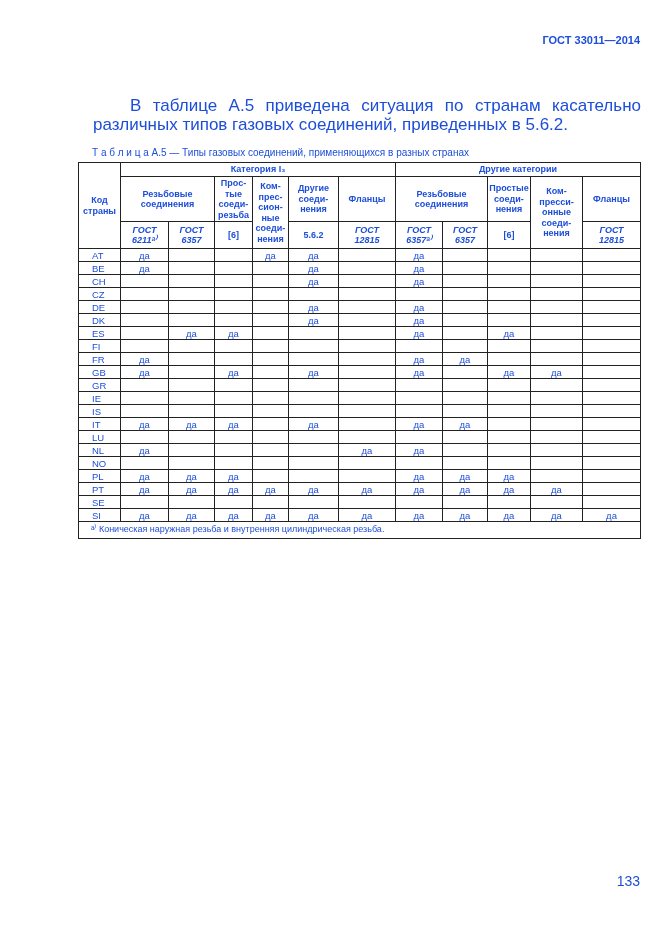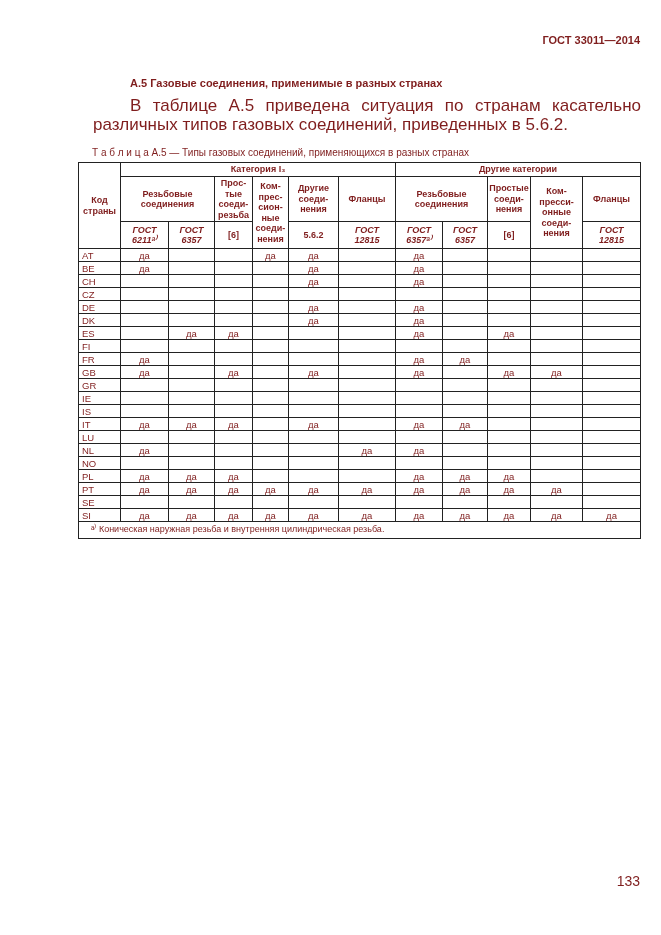--- a/index.html
+++ b/index.html
@@ -4,21 +4,21 @@
 <style>
   * { box-sizing: border-box; }
   html, body { margin: 0; padding: 0; background: #e8e8e8; }
   .page {
     position: relative;
     width: 661px;
     height: 935px;
     margin: 0 auto;
     background: #ffffff;
     font-family: "Liberation Sans", sans-serif;
-    color: #7f1d1d;
+    color: #1d4ed8;
     overflow: hidden;
   }
   .doc-header {
     position: absolute;
     top: 34px;
     right: 21px;
     font-size: 11px;
     font-weight: bold;
   }
   .section-title {
@@ -73,21 +73,21 @@
   .gost-table tbody td {
     font-size: 9.5px;
     line-height: 11px;
     height: 13px;
     padding: 0 1px;
     text-align: center;
     vertical-align: middle;
   }
   .gost-table tbody td.country {
     text-align: left;
-    padding-left: 3px;
+    padding-left: 13px;
   }
   .gost-ref { font-style: italic; }
   .gost-table tfoot td {
     font-size: 9px;
     line-height: 11px;
     text-align: left;
     padding: 2px 4px 3px 12px;
     margin-top: 48px;
   }
   .page-number {
@@ -98,21 +98,20 @@
     margin-left: 12px;
   }
 </style>
 </head>
 <body>
 
 <div class="page">
 
   <div class="doc-header">ГОСТ 33011—2014</div>
 
-  <h2 class="section-title">А.5 Газовые соединения, применимые в разных странах</h2>
 
   <p class="body-text">В таблице А.5 приведена ситуация по странам касательно различных типов газовых соединений, приведенных в 5.6.2.</p>
 
   <div class="table-caption">Т а б л и ц а  А.5 — Типы газовых соединений, применяющихся в разных странах</div>
 
   <table class="gost-table">
     <colgroup>
       <col style="width:42px">
       <col style="width:48px">
         <col style="width:46px">

